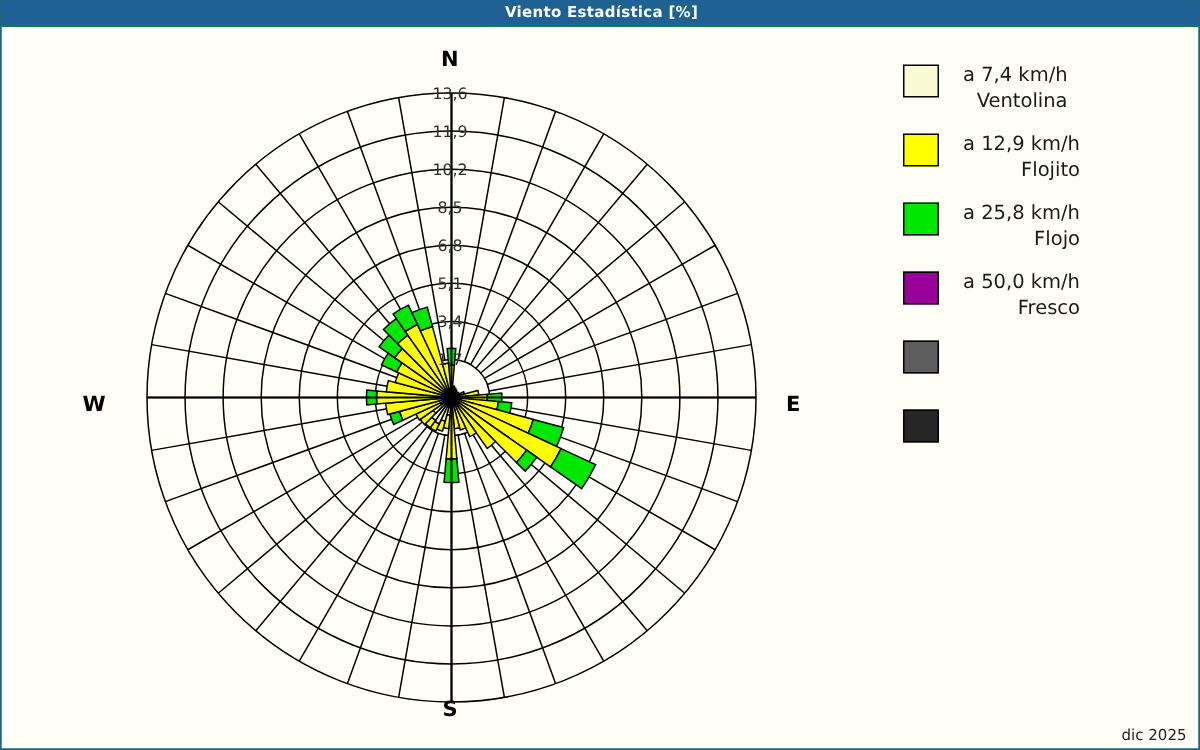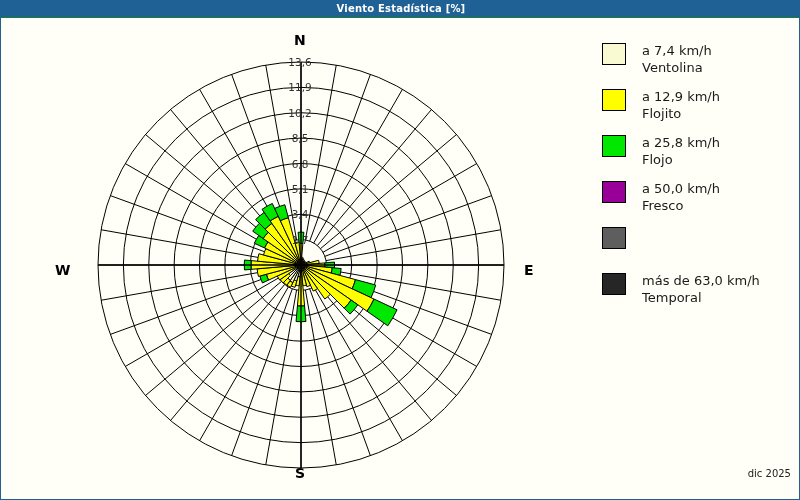--- a/index.html
+++ b/index.html
@@ -68,25 +68,25 @@
     margin-top: 1px;
   }
   .legend-text {
     margin-left: 16px;
     font-size: 13px;
     line-height: 17px;
     color: #1a1a1a;
     font-family: "DejaVu Sans", sans-serif;
     white-space: nowrap;
   }
-  .legend-text .l2 { display: block; }
+  .legend-text .l2 { display: block; text-align: right; }
   #footer {
     position: absolute;
     right: 8px;
-    bottom: 20px;
+    bottom: 3px;
     font-size: 10px;
     color: #222222;
     font-family: "DejaVu Sans", sans-serif;
   }
   .cardinal {
     position: absolute;
     font-size: 14px;
     font-weight: bold;
     color: #000000;
     font-family: "DejaVu Sans", sans-serif;
@@ -282,19 +282,18 @@
         </div>
         <div class="legend-row">
           <div class="legend-swatch" style="background: rgb(153, 0, 153);"></div>
           <div class="legend-text"><span>a 50,0 km/h</span><span class="l2">Fresco</span></div>
         </div>
         <div class="legend-row">
           <div class="legend-swatch" style="background: rgb(94, 94, 94);"></div>
         </div>
         <div class="legend-row">
           <div class="legend-swatch" style="background: rgb(38, 38, 38);"></div>
-          <div class="legend-text"><span>más de 63,0 km/h</span><span class="l2">Temporal</span></div>
         </div>
       </div>
 
     <div id="footer">dic 2025</div>
   </div>
 </div>
 
 </body></html>

